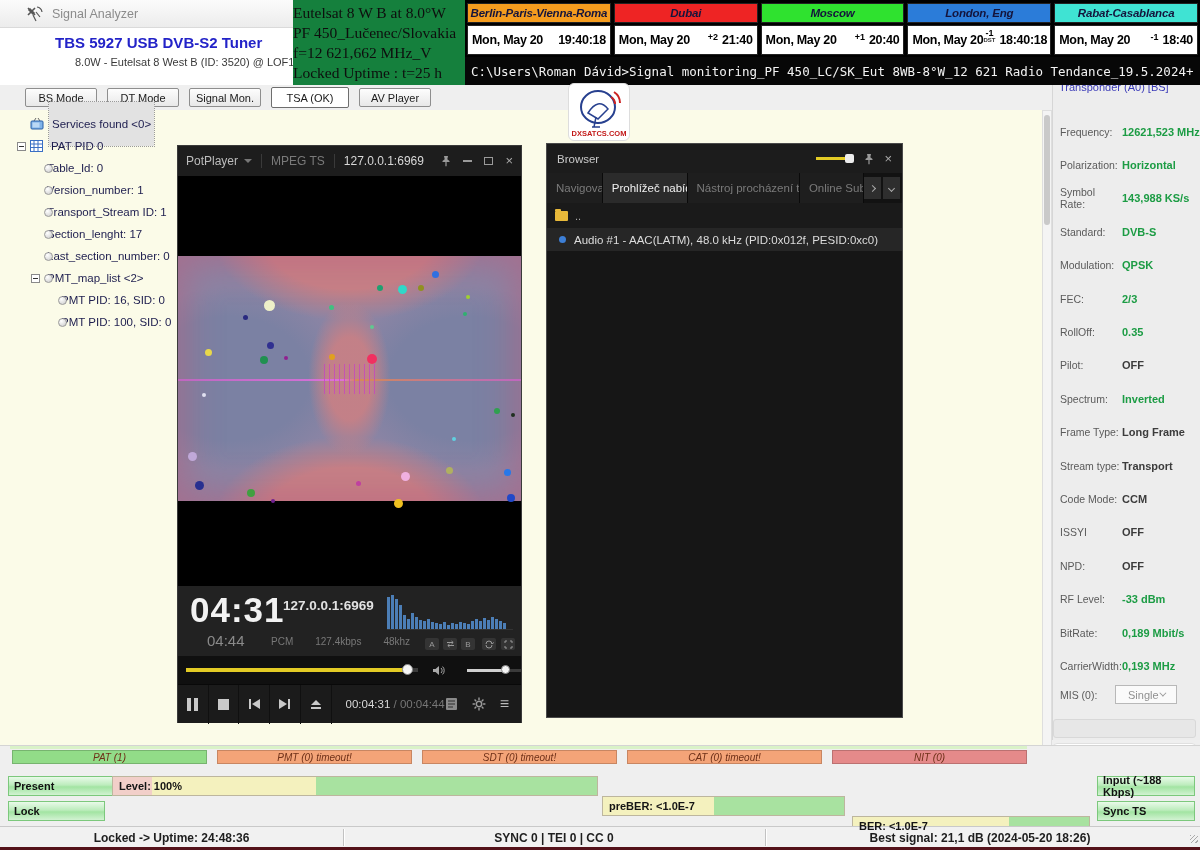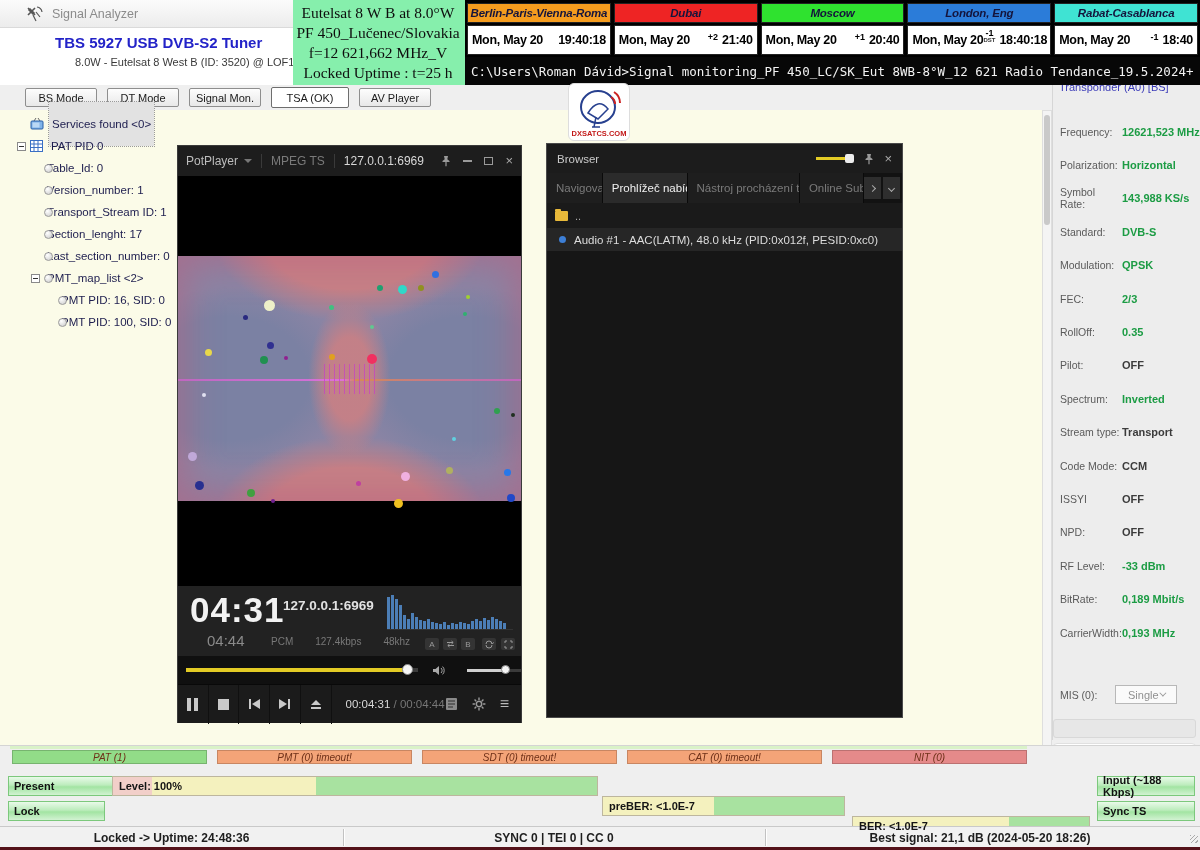--- a/index.html
+++ b/index.html
@@ -12,22 +12,22 @@
   .titlebar { left:0; top:0; width:1200px; height:28px;
     background:linear-gradient(#FBFBFB,#ECECEC); border-bottom:1px solid #DADADA;
     display:flex; align-items:center; padding-left:26px; }
   .app-icon { width:18px; height:16px; margin-right:8px; display:flex; }
   .app-title { font-size:12.5px; color:#8B8B8B; }
 
   .tuner-block { left:0; top:28px; width:465px; height:57px; background:#FFF; overflow:hidden; }
   .tuner-name { margin:6px 0 0 55px; color:#2323C8; font-weight:bold; font-size:15px; }
   .tuner-details { margin:5px 0 0 75px; color:#3A3A3A; font-size:11px; white-space:nowrap; }
 
-  .overlay { left:293px; top:0; width:172px; height:85px; background:#86efac; z-index:6;
-    text-align:center; padding:3px 2px 0 0; font-family:"Liberation Serif",serif;
+  .overlay { left:293px; top:0; width:172px; height:85px; background:#15803d; z-index:6;
+    text-align:left; padding:3px 2px 0 0; font-family:"Liberation Serif",serif;
     font-size:15.5px; color:#0E0E0E; }
   .overlay div { line-height:20px; white-space:nowrap; }
 
   
   .clocks { left:465px; top:0; width:735px; height:57px; background:#000;
     display:flex; gap:3px; padding:3px 2px 2px 2px; z-index:7; }
   .clock-cell { flex:1; display:flex; flex-direction:column; min-width:0; }
   .clock-city { height:20px; display:flex; align-items:center; justify-content:center;
     font-style:italic; font-weight:bold; font-size:11.5px; color:#14143C;
     border:1px solid #222; white-space:nowrap; overflow:hidden; letter-spacing:-0.2px; }
@@ -642,20 +642,24 @@
         </div>
         <div class="tp-row">
           <span class="tp-label">Pilot:</span>
           <span class="tp-value dark">OFF</span>
         </div>
         <div class="tp-row">
           <span class="tp-label">Spectrum:</span>
           <span class="tp-value green">Inverted</span>
         </div>
         <div class="tp-row">
+          <span class="tp-label">Frame Type:</span>
+          <span class="tp-value dark">Long Frame</span>
+        </div>
+        <div class="tp-row">
           <span class="tp-label">Stream type:</span>
           <span class="tp-value dark">Transport</span>
         </div>
         <div class="tp-row">
           <span class="tp-label">Code Mode:</span>
           <span class="tp-value dark">CCM</span>
         </div>
         <div class="tp-row">
           <span class="tp-label">ISSYI</span>
           <span class="tp-value dark">OFF</span>

